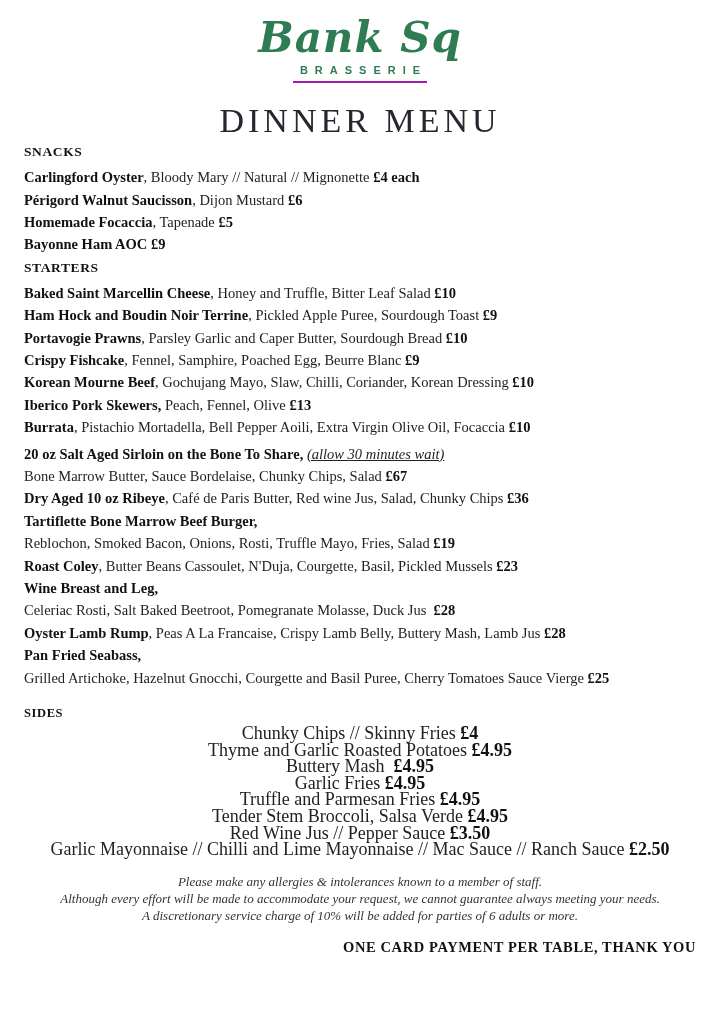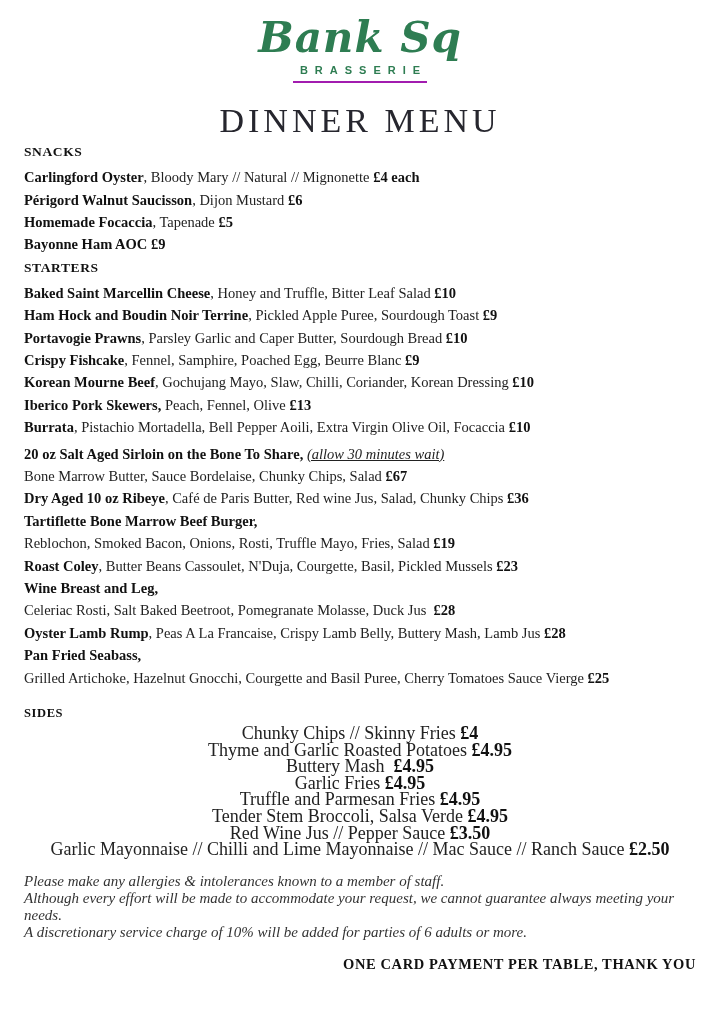--- a/index.html
+++ b/index.html
@@ -45,22 +45,22 @@
   }
   .item { font-size: 14.5px; line-height: 22.4px; color: #222222; }
   .b  { font-weight: 700; color: #111111; }
   .it { font-style: italic; text-decoration: underline; }
 
   .section-sides { margin-top: 17px; }
   .section-sides h2 { font-size: 12.5px; margin-bottom: 4px; }
   .section-sides .item { font-size: 18px; line-height: 16.6px; text-align: center; }
 
   .footer-notes {
-    margin-top: 15px; text-align: left;
-    font-style: italic; font-size: 15px;
+    margin-top: 15px; text-align: center;
+    font-style: italic; font-size: 13px;
     line-height: 17px; color: #333333;
   }
   .payment {
     margin-top: 15px; text-align: right;
     font-weight: 700; font-size: 14.5px;
     letter-spacing: 0.6px; color: #111111;
   }
 </style>
 </head>
 <body>

